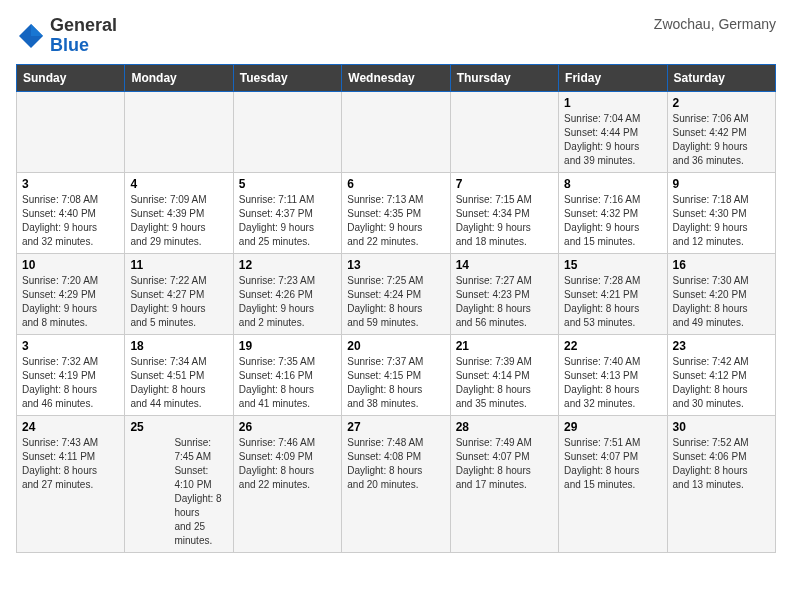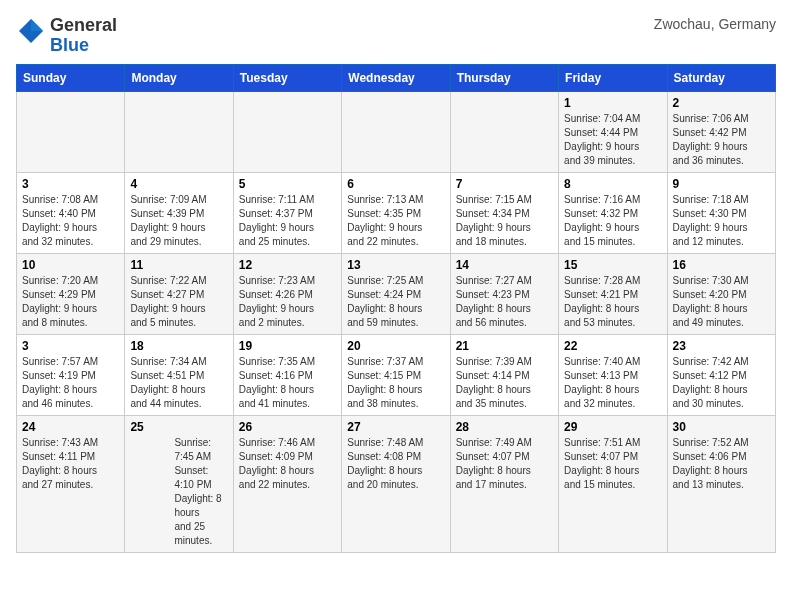--- a/index.html
+++ b/index.html
@@ -11,21 +11,21 @@
       padding: 16px;
     }
     .header {
       display: flex;
       justify-content: space-between;
       align-items: flex-start;
       margin-bottom: 8px;
     }
     .logo {
       display: flex;
-      align-items: flex-start;
+      align-items: center;
       gap: 4px;
     }
     .logo-text {
       font-size: 18px;
       font-weight: bold;
       line-height: 1.1;
     }
     .logo-general { color: #333; }
     .logo-blue { color: #1565c0; }
     .logo-icon {
@@ -43,21 +43,21 @@
     .location {
       font-size: 14px;
       color: #555;
     }
     table {
       width: 100%;
       border-collapse: collapse;
       font-size: 11px;
     }
     thead th {
-      background: #1d4ed8;
+      background: #404040;
       color: #fff;
       text-align: left;
       padding: 6px 6px;
       font-size: 12px;
       font-weight: bold;
       border: 1px solid #1565c0;
     }
     tbody td {
       vertical-align: top;
       border: 1px solid #ccc;
@@ -235,21 +235,21 @@
           <span class="day-num">16</span>
           <div class="day-info" style="white-space: pre-line;">Sunrise: 7:30 AM
 Sunset: 4:20 PM
 Daylight: 8 hours
 and 49 minutes.</div>
         </td>
       </tr>
       <tr>
         <td>
           <span class="day-num">3</span>
-          <div class="day-info" style="white-space: pre-line;">Sunrise: 7:57 AM
+          <div class="day-info" style="white-space: pre-line;">Sunrise: 7:32 AM
 Sunset: 4:19 PM
 Daylight: 8 hours
 and 46 minutes.</div>
         </td>
         <td>
           <span class="day-num">18</span>
           <div class="day-info" style="white-space: pre-line;">Sunrise: 7:34 AM
 Sunset: 4:51 PM
 Daylight: 8 hours
 and 44 minutes.</div>

